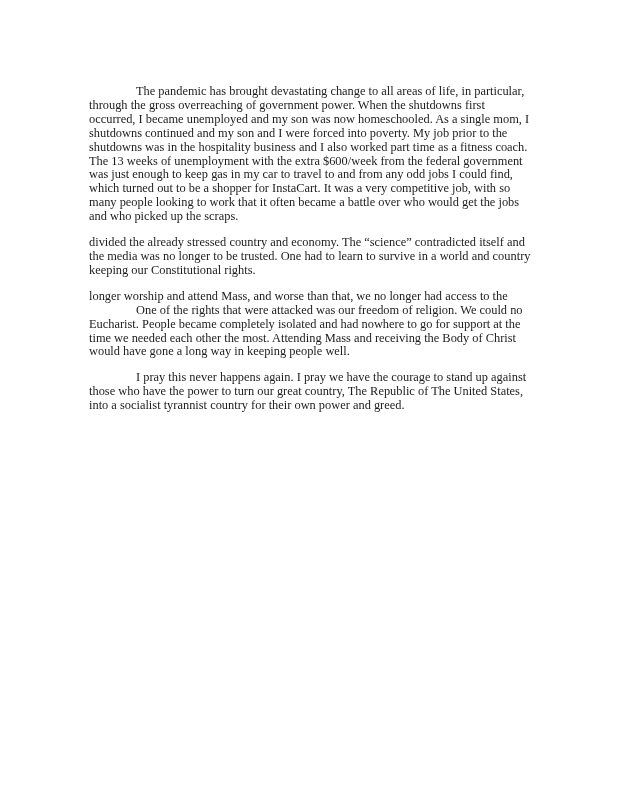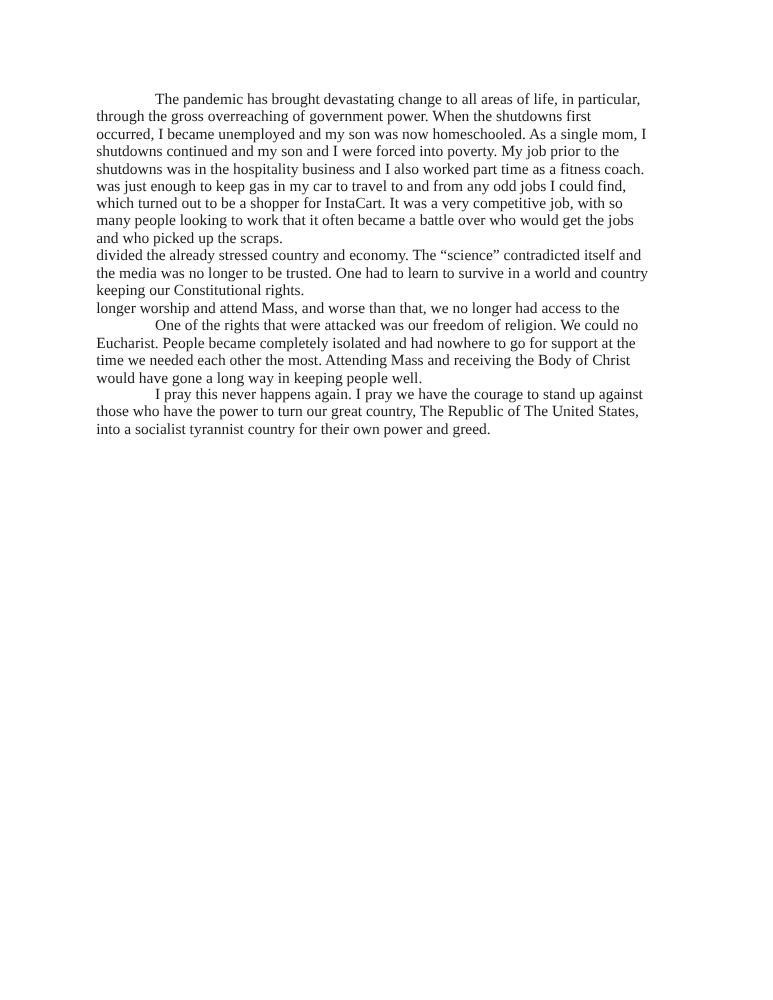--- a/index.html
+++ b/index.html
@@ -18,36 +18,37 @@
     position: absolute;
     left: 77px;
     top: 73px;
     width: 470px;
     font-family: "Liberation Serif", "DejaVu Serif", serif;
     font-size: 12.4px;
     line-height: 13.9px;
     color: var(--text-color, #1c1c1c);
     -webkit-font-smoothing: antialiased;
   }
-  .para { margin: 0; padding: 0; }
+  .para { margin: 12px; padding: 0; }
   .line { white-space: pre; }
   .line.indent { padding-left: 47px; }
 </style>
 </head>
 <body>
 
 <div class="page">
   <div class="text-block">
 
     <div class="para">
       <div class="line indent">The pandemic has brought devastating change to all areas of life, in particular,</div>
       <div class="line">through the gross overreaching of government power. When the shutdowns first</div>
       <div class="line">occurred, I became unemployed and my son was now homeschooled. As a single mom, I</div>
       <div class="line">shutdowns continued and my son and I were forced into poverty. My job prior to the</div>
       <div class="line">shutdowns was in the hospitality business and I also worked part time as a fitness coach.</div>
+      <div class="line">The 13 weeks of unemployment with the extra $600/week from the federal government</div>
       <div class="line">was just enough to keep gas in my car to travel to and from any odd jobs I could find,</div>
       <div class="line">which turned out to be a shopper for InstaCart. It was a very competitive job, with so</div>
       <div class="line">many people looking to work that it often became a battle over who would get the jobs</div>
       <div class="line">and who picked up the scraps.</div>
     </div>
 
     <div class="para">
       <div class="line">divided the already stressed country and economy. The “science” contradicted itself and</div>
       <div class="line">the media was no longer to be trusted. One had to learn to survive in a world and country</div>
       <div class="line">keeping our Constitutional rights.</div>

